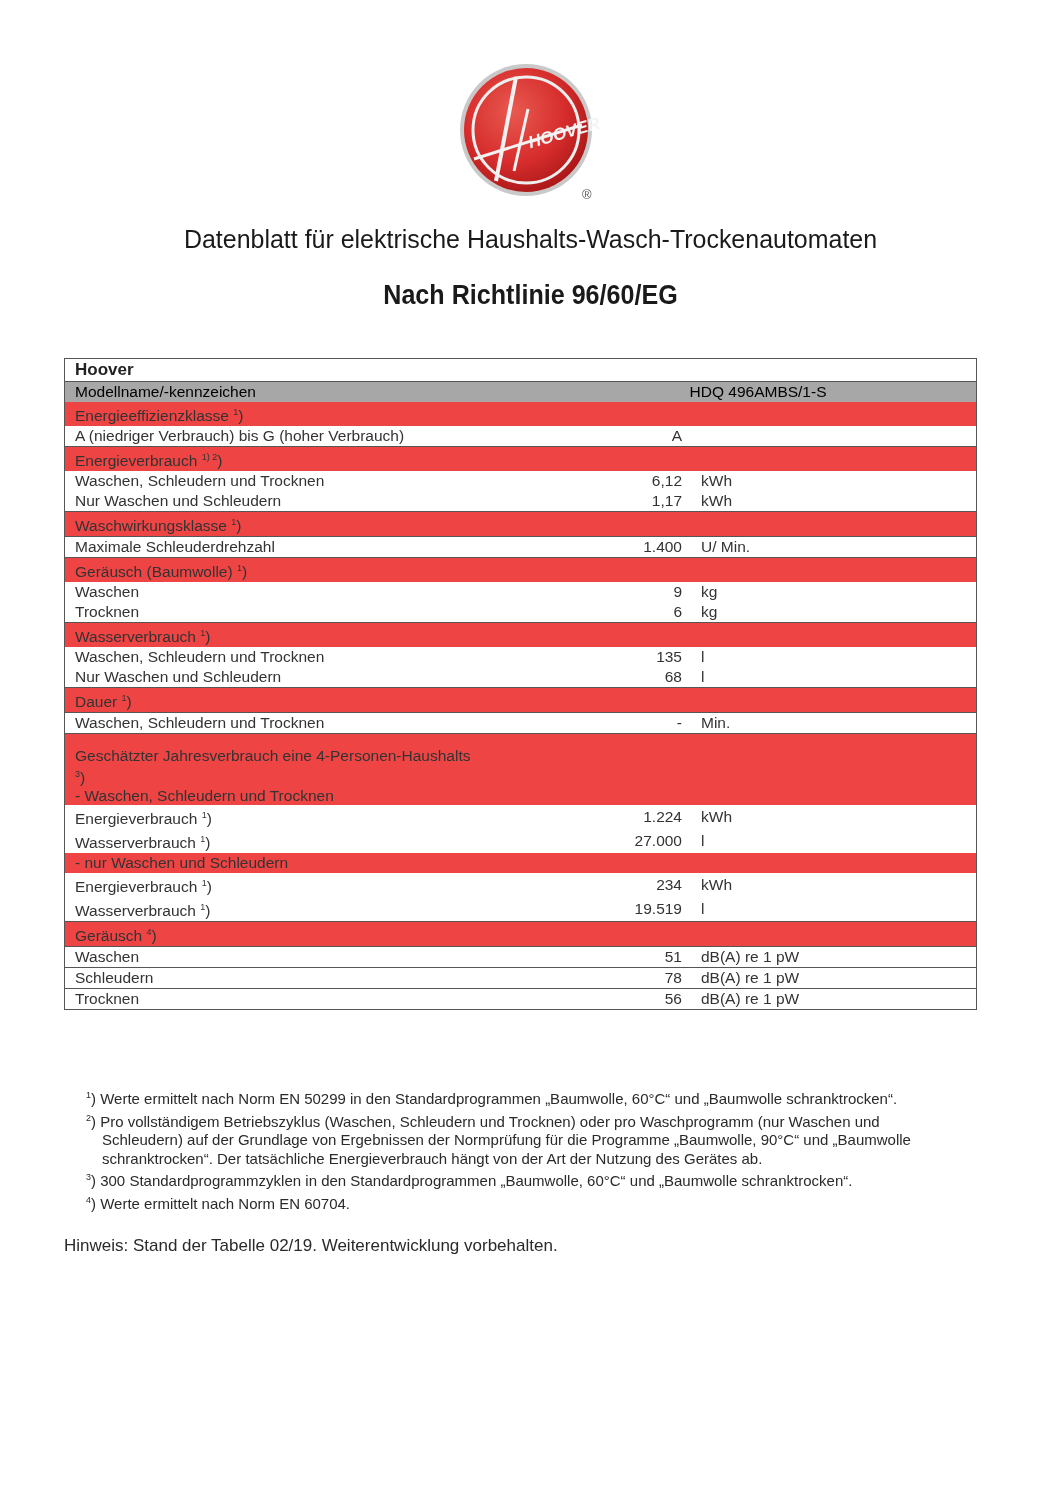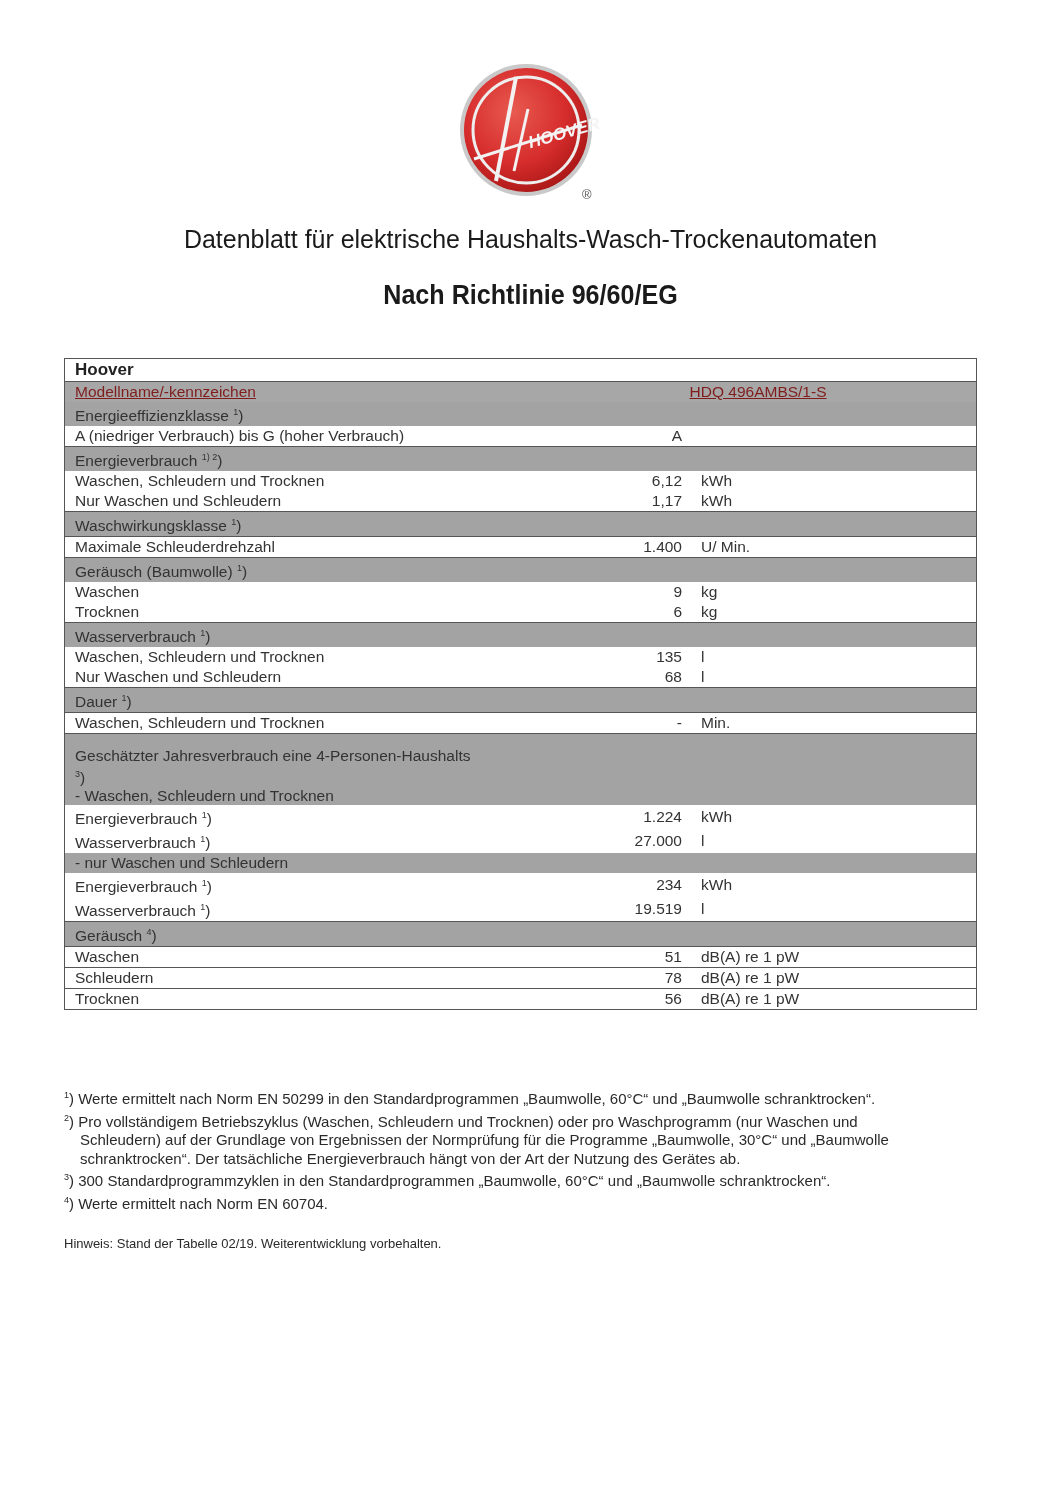--- a/index.html
+++ b/index.html
@@ -5,30 +5,30 @@
   html, body { margin:0; padding:0; background:#ffffff; }
   body { width:1061px; height:1500px; position:relative; font-family:"Liberation Sans", sans-serif; color:#222; overflow:hidden; }
   .logo { position:absolute; left:458px; top:63px; width:142px; height:142px; }
   .title { position:absolute; left:0; width:1061px; text-align:center; top:224px; font-size:26px; color:#1a1a1a; transform:scaleX(0.96); }
   .subtitle { position:absolute; left:0; width:1061px; text-align:center; top:280px; font-size:27px; font-weight:bold; color:#1a1a1a; transform:scaleX(0.93); }
   table.sheet { position:absolute; left:64px; top:358px; width:913px; border-collapse:collapse; border:1.5px solid #555; font-size:15.5px; color:#333; }
   table.sheet td { padding:0 0 0 10px; height:20px; line-height:20px; white-space:nowrap; }
   table.sheet td.val { text-align:right; padding:0 19px 0 0; width:160px; }
   table.sheet td.unit { width:275px; padding-left:0; }
   tr.brand td { height:22px; font-size:17px; font-weight:bold; color:#222; }
-  tr.model td { background:#a7a7a7; color:#7f1d1d;text-decoration:underline; }
+  tr.model td { background:#a7a7a7; color:#000000; }
   tr.model td.modelval { text-align:center; padding-left:18px; }
-  tr.section td { background:#a3a3a3; }
+  tr.section td { background:#ef4444; }
   tr.line-top td { border-top:1.5px solid #555; }
   tr.tall td { height:58px; line-height:18px; vertical-align:top; padding-top:13px; }
   sup { font-size:9px; vertical-align:6px; }
   .notes { position:absolute; left:64px; top:1086px; font-size:15px; color:#2a2a2a; line-height:18.5px; }
-  .notes .n { white-space:nowrap; }
+  .notes .n { white-space:nowrap;margin-left:22px; }
   .notes .indent { padding-left:16px; }
-  .hint { position:absolute; left:64px; top:1236px; font-size:13px; color:#2a2a2a; }
+  .hint { position:absolute; left:64px; top:1236px; font-size:17px; color:#2a2a2a; }
 </style>
 </head>
 <body>
 
 <svg class="logo" viewBox="0 0 142 142">
   <defs>
     <radialGradient id="rg" cx="40%" cy="35%" r="70%">
       <stop offset="0" stop-color="#e85a50"></stop>
       <stop offset="0.6" stop-color="#d62c2c"></stop>
       <stop offset="1" stop-color="#a81616"></stop>
@@ -180,18 +180,18 @@
         <td><span>Trocknen</span></td>
         <td class="val">56</td>
         <td class="unit">dB(A) re 1 pW</td>
       </tr>
     </tbody>
 </table>
 
 <div class="notes" id="notes">
     <div class="n"><sup>1</sup>) <span>Werte ermittelt nach Norm EN 50299 in den Standardprogrammen „Baumwolle, 60°C“ und „Baumwolle schranktrocken“.</span></div>
     <div class="n"><sup>2</sup>) <span>Pro vollständigem Betriebszyklus (Waschen, Schleudern und Trocknen) oder pro Waschprogramm (nur Waschen und</span></div>
-    <div class="n indent"><span>Schleudern) auf der Grundlage von Ergebnissen der Normprüfung für die Programme „Baumwolle, 30°C“ und „Baumwolle</span></div>
+    <div class="n indent"><span>Schleudern) auf der Grundlage von Ergebnissen der Normprüfung für die Programme „Baumwolle, 90°C“ und „Baumwolle</span></div>
     <div class="n indent"><span>schranktrocken“. Der tatsächliche Energieverbrauch hängt von der Art der Nutzung des Gerätes ab.</span></div>
     <div class="n"><sup>3</sup>) <span> 300 Standardprogrammzyklen in den Standardprogrammen „Baumwolle, 60°C“ und „Baumwolle schranktrocken“.</span></div>
     <div class="n"><sup>4</sup>) <span> Werte ermittelt nach Norm EN 60704.</span></div>
   </div>
 <div class="hint">Hinweis: Stand der Tabelle 02/19. Weiterentwicklung vorbehalten.</div>
 
 </body></html>

